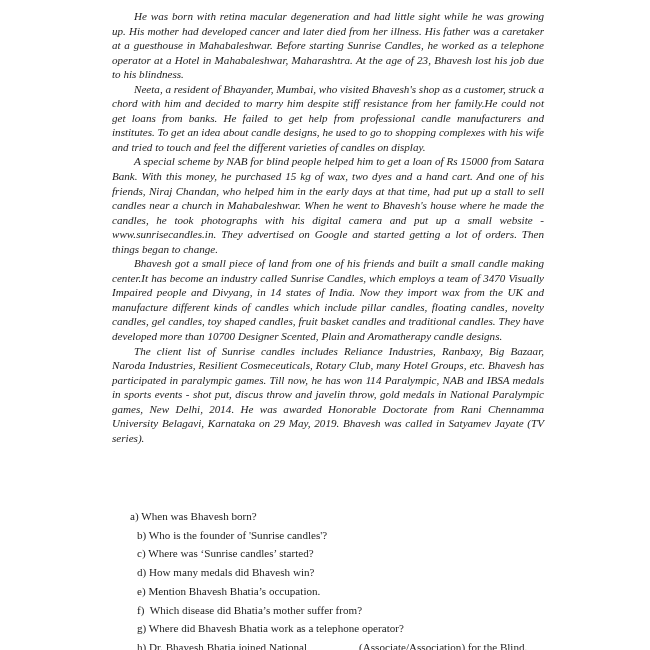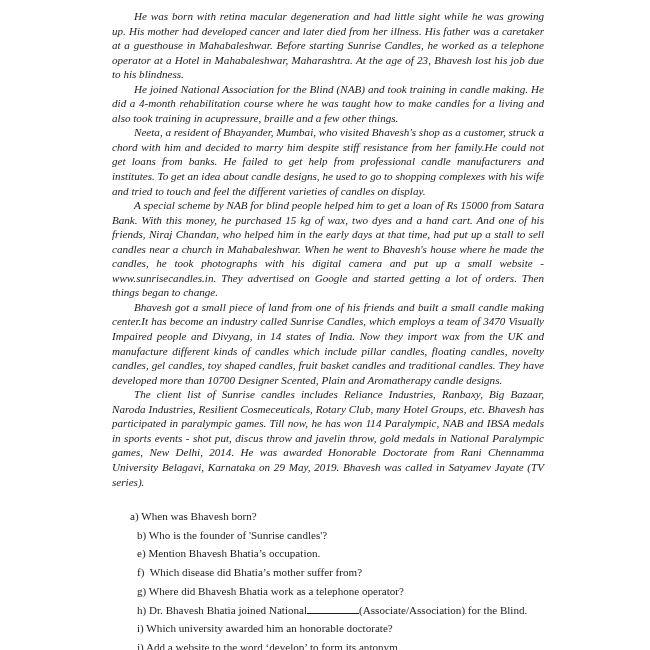--- a/index.html
+++ b/index.html
@@ -66,30 +66,31 @@
     margin: 0 0px;
   }
 </style>
 </head>
 <body>
 
 <div id="page">
 
   <div class="doc-body">
     <p class="para indent">He was born with retina macular degeneration and had little sight while he was growing up. His mother had developed cancer and later died from her illness. His father was a caretaker at a guesthouse in Mahabaleshwar. Before starting Sunrise Candles, he worked as a telephone operator at a Hotel in Mahabaleshwar, Maharashtra. At the age of 23, Bhavesh lost his job due to his blindness.</p>
-    <p class="para indent">He joined National Association for the Blind (NAB) and took training in candle making. He did a 4-month rehabilitation course where he was taught how to make candles for a living and also took training in acupressure, braille and a few other things.</p>
     <p class="para indent">Neeta, a resident of Bhayander, Mumbai, who visited Bhavesh's shop as a customer, struck a chord with him and decided to marry him despite stiff resistance from her family.He could not get loans from banks. He failed to get help from professional candle manufacturers and institutes. To get an idea about candle designs, he used to go to shopping complexes with his wife and tried to touch and feel the different varieties of candles on display.</p>
     <p class="para indent">A special scheme by NAB for blind people helped him to get a loan of Rs 15000 from Satara Bank. With this money, he purchased 15 kg of wax, two dyes and a hand cart. And one of his friends, Niraj Chandan, who helped him in the early days at that time, had put up a stall to sell candles near a church in Mahabaleshwar. When he went to Bhavesh's house where he made the candles, he took photographs with his digital camera and put up a small website - www.sunrisecandles.in. They advertised on Google and started getting a lot of orders. Then things began to change.</p>
     <p class="para indent">Bhavesh got a small piece of land from one of his friends and built a small candle making center.It has become an industry called Sunrise Candles, which employs a team of 3470 Visually Impaired people and Divyang, in 14 states of India. Now they import wax from the UK and manufacture different kinds of candles which include pillar candles, floating candles, novelty candles, gel candles, toy shaped candles, fruit basket candles and traditional candles. They have developed more than 10700 Designer Scented, Plain and Aromatherapy candle designs.</p>
     <p class="para indent">The client list of Sunrise candles includes Reliance Industries, Ranbaxy, Big Bazaar, Naroda Industries, Resilient Cosmeceuticals, Rotary Club, many Hotel Groups, etc. Bhavesh has participated in paralympic games. Till now, he has won 114 Paralympic, NAB and IBSA medals in sports events - shot put, discus throw and javelin throw, gold medals in National Paralympic games, New Delhi, 2014. He was awarded Honorable Doctorate from Rani Chennamma University Belagavi, Karnataka on 29 May, 2019. Bhavesh was called in Satyamev Jayate (TV series).</p>
   </div>
 
   <div class="q-list">
     <p class="q-item"><span>a)</span> <span>When was Bhavesh born?</span></p>
     <p class="q-item sub"><span>b)</span> <span>Who is the founder of 'Sunrise candles'?</span></p>
+    <p class="q-item sub"><span>c)</span> <span>Where was ‘Sunrise candles’ started?</span></p>
+    <p class="q-item sub"><span>d)</span> <span>How many medals did Bhavesh win?</span></p>
     <p class="q-item sub"><span>e)</span> <span>Mention Bhavesh Bhatia’s occupation.</span></p>
     <p class="q-item sub"><span>f)</span>&nbsp; <span>Which disease did Bhatia’s mother suffer from?</span></p>
     <p class="q-item sub"><span>g)</span> <span>Where did Bhavesh Bhatia work as a telephone operator?</span></p>
     <p class="q-item sub"><span>h)</span> <span>Dr. Bhavesh Bhatia joined National</span><span class="blank"></span><span>(Associate/Association) for the Blind.</span></p>
     <p class="q-item sub"><span>i)</span> <span>Which university awarded him an honorable doctorate?</span></p>
     <p class="q-item sub"><span>j)</span> <span>Add a website to the word ‘develop’ to form its antonym.</span></p>
   </div>
 
 </div>
 

